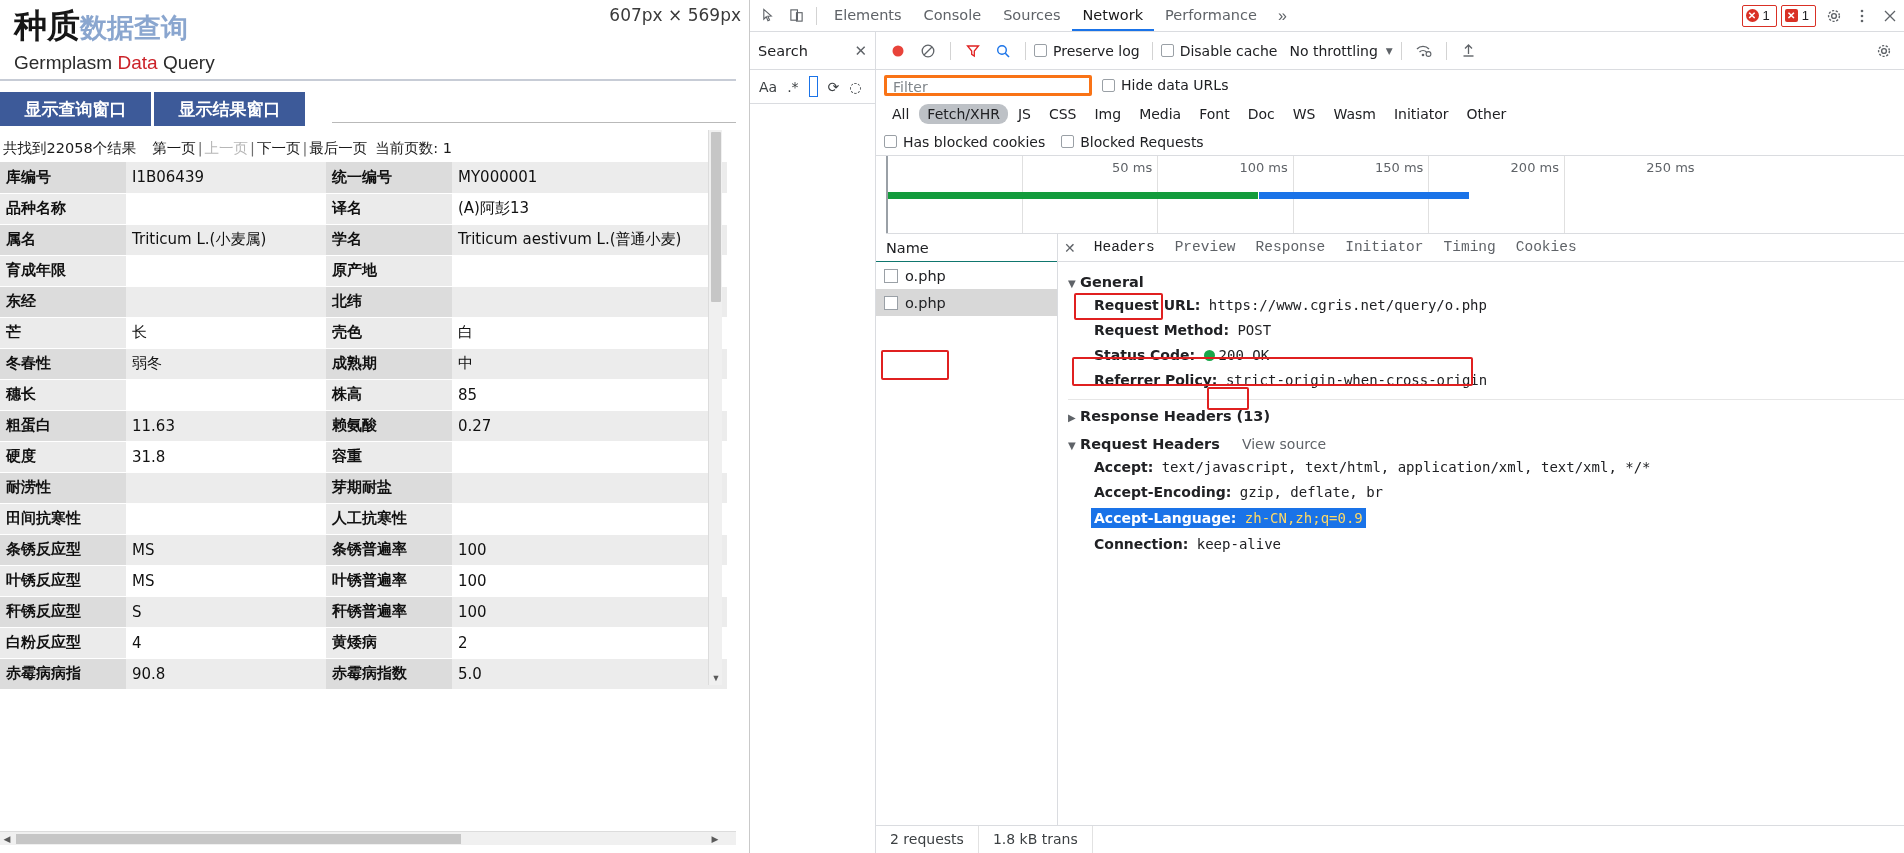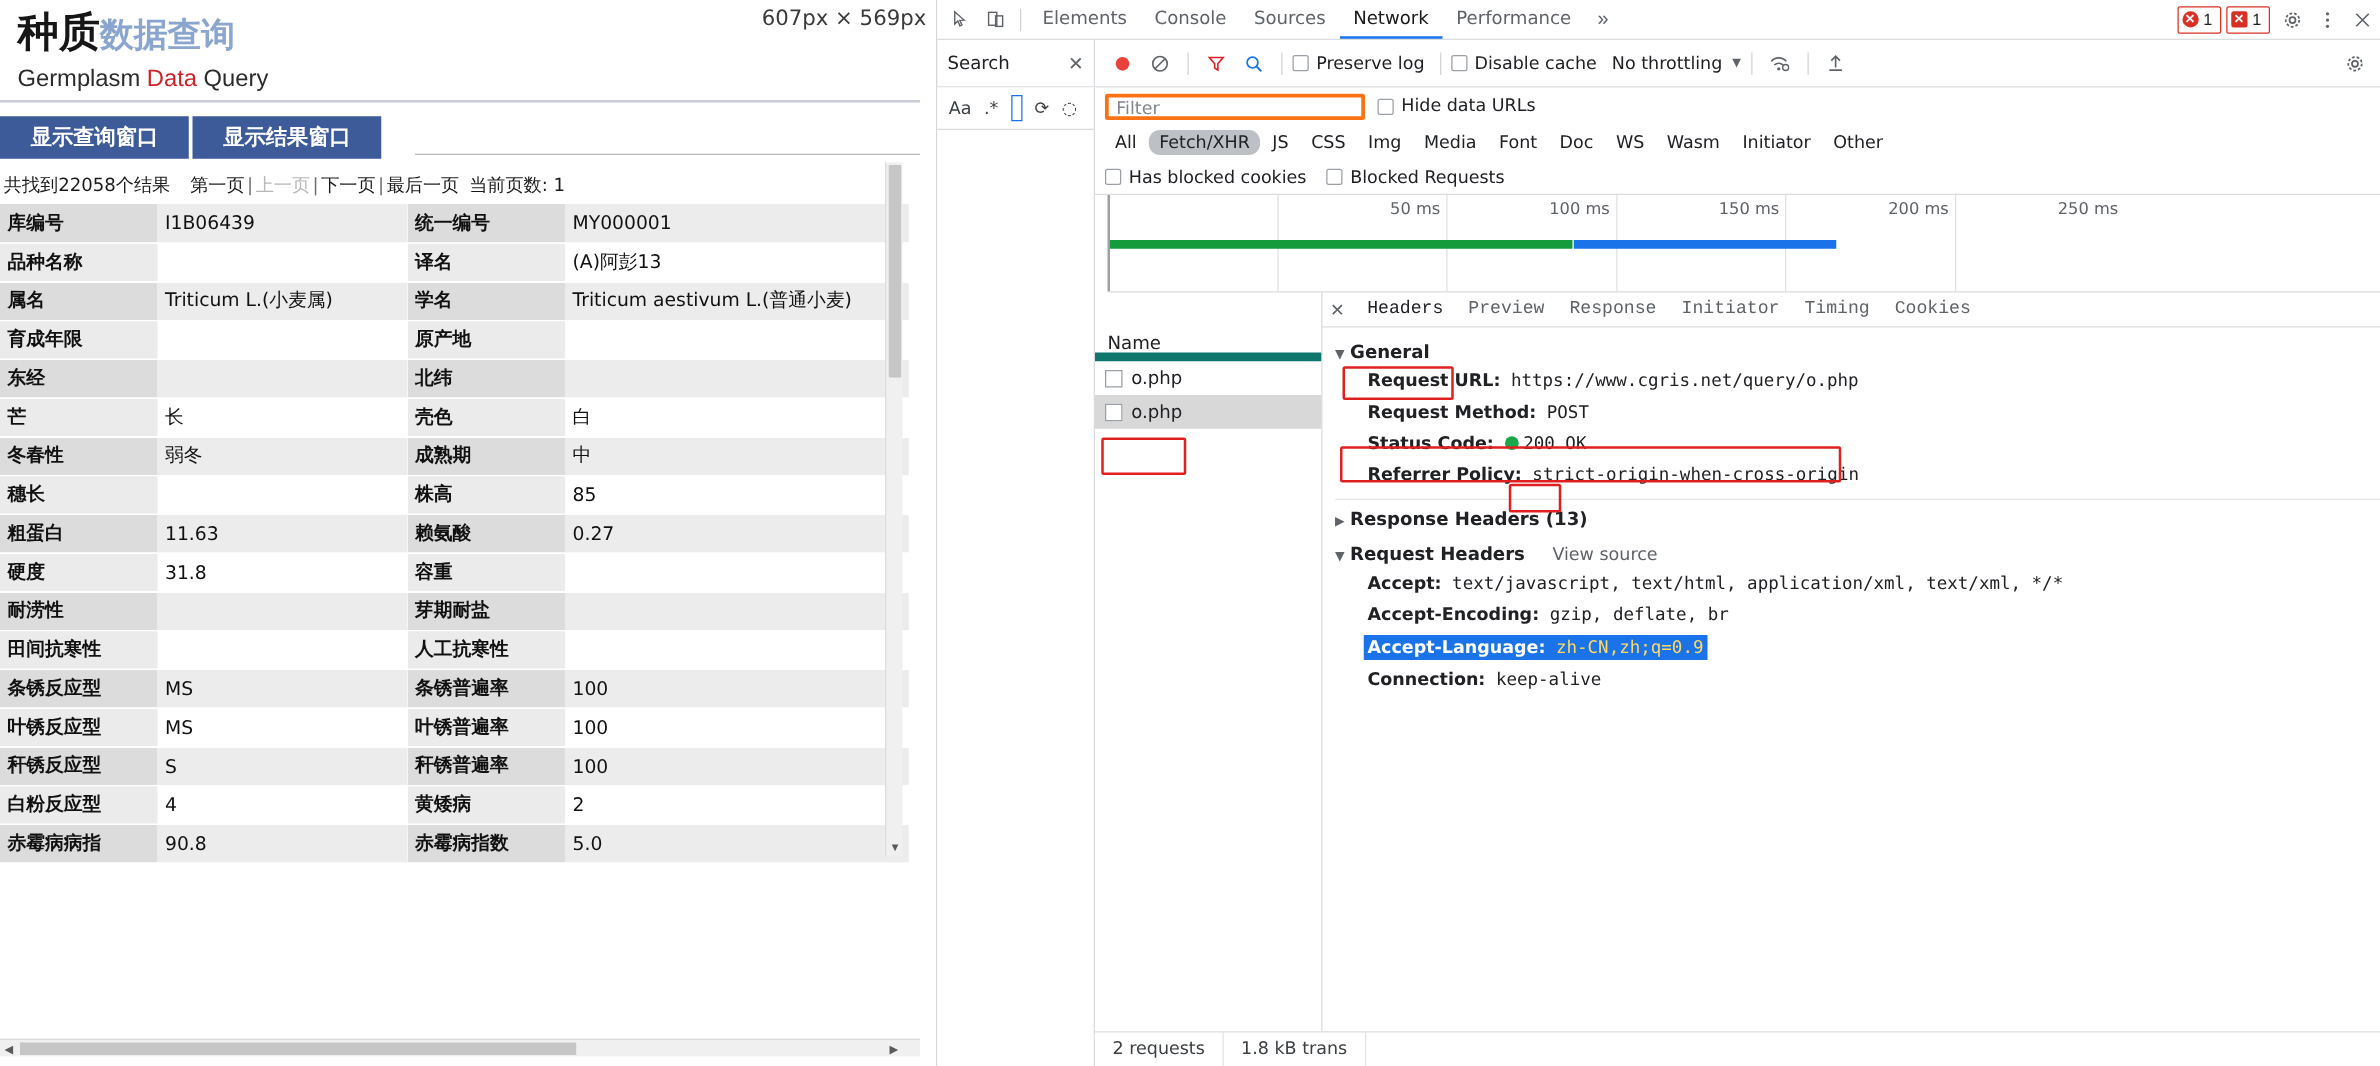--- a/index.html
+++ b/index.html
@@ -180,21 +180,21 @@
   .ov-ticks { position: absolute; inset: 0; }
   .ov-tick { position: absolute; top: 0; bottom: 0; border-left: 1px solid #e0e0e0; }
   .ov-tick span { position: absolute; top: 4px; right: 5px; font-size: 13px; color: #5f6368; font-family: "DejaVu Sans", sans-serif; white-space: nowrap; }
   .ov-bar { position: absolute; left: 0px; top: 36px; height: 7px; }
   .ov-bar.green { background: #139b3c; }
   .ov-bar.blue { background: #1a73e8; }
   .ov-leftedge { position: absolute; left: 0; top: 0; bottom: 0; width: 2px; background: #9aa0a6; }
 
   .lists { flex: 1; display: flex; min-height: 0; }
   .name-col { width: 182px; border-right: 1px solid #dadce0; display: flex; flex-direction: column; }
-  .name-head { height: 28px; line-height: 28px; padding-left: 10px; font-size: 14.5px; color: #202124; border-bottom: 7px solid #0f766e; font-family: "DejaVu Sans", sans-serif; margin-top: 27px; }
+  .name-head { height: 28px; line-height: 28px; padding-left: 10px; font-size: 14.5px; color: #202124; border-bottom: 1px solid #0f766e; font-family: "DejaVu Sans", sans-serif; }
   .req-row { height: 27px; display: flex; align-items: center; padding-left: 8px; font-size: 14.5px; color: #202124; cursor: pointer; font-family: "DejaVu Sans", sans-serif; }
   .req-row.selected { background: #d8d8d8; }
   .req-cb { width: 14px; height: 14px; border: 1px solid #9aa0a6; background: #fff; margin-right: 7px; }
   .name-fill { flex: 1; }
 
   .detail-col { flex: 1; display: flex; flex-direction: column; min-width: 0; }
   .detail-tabs { height: 28px; display: flex; align-items: center; border-bottom: 1px solid #dadce0; padding-left: 6px; }
   .dclose { font-size: 14px; color: #5f6368; margin-right: 8px; cursor: pointer; }
   .dtab { font-size: 14.5px; color: #5f6368; padding: 0 10px; line-height: 27px; cursor: pointer; font-family: Liberation Mono, monospace; }
   .dtab.active { color: #202124; }

